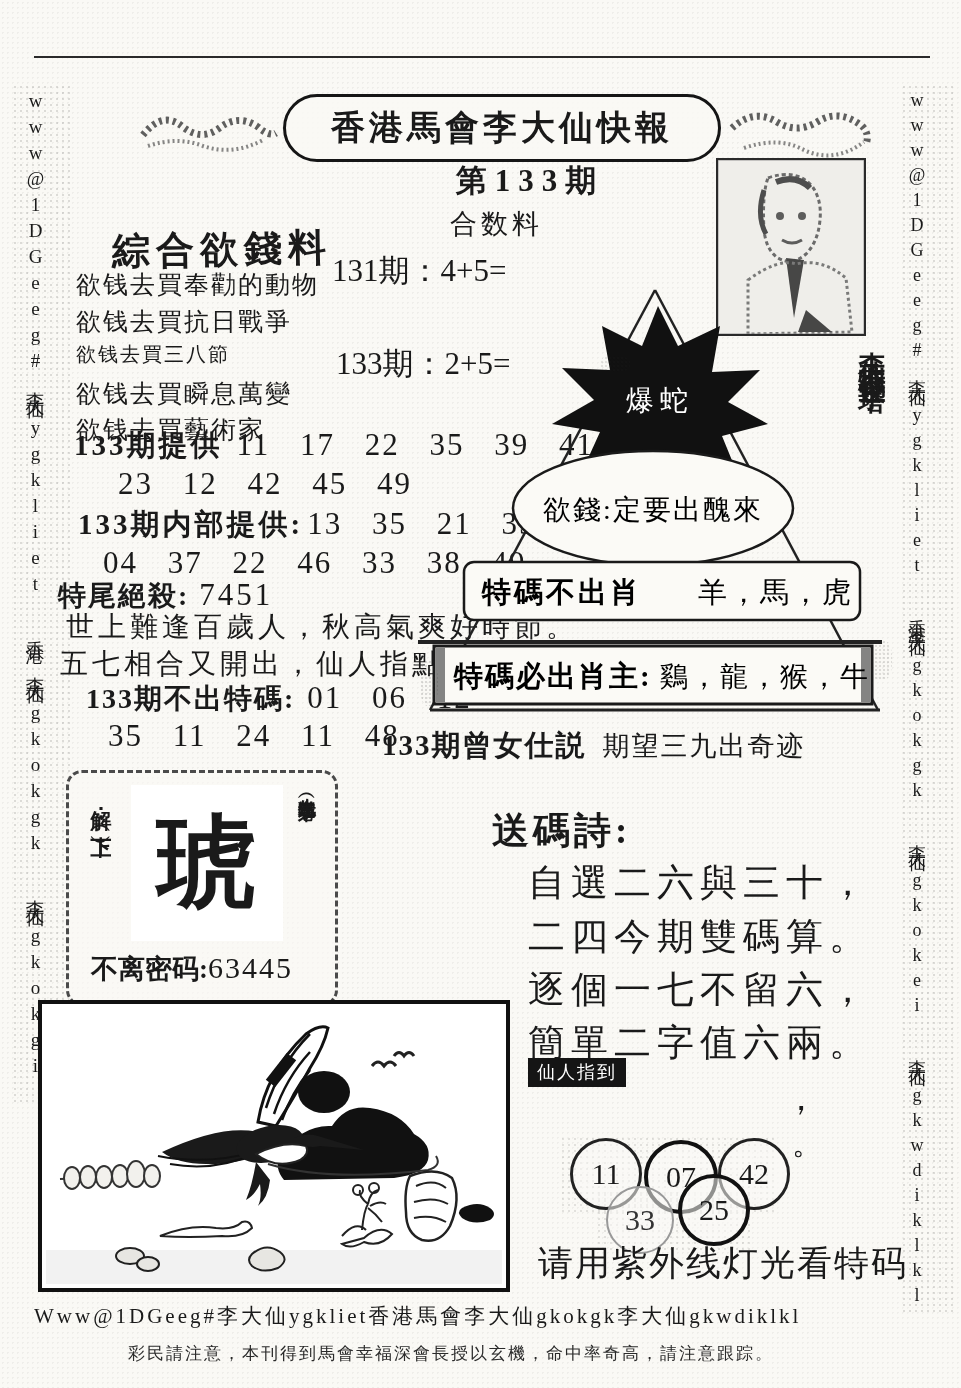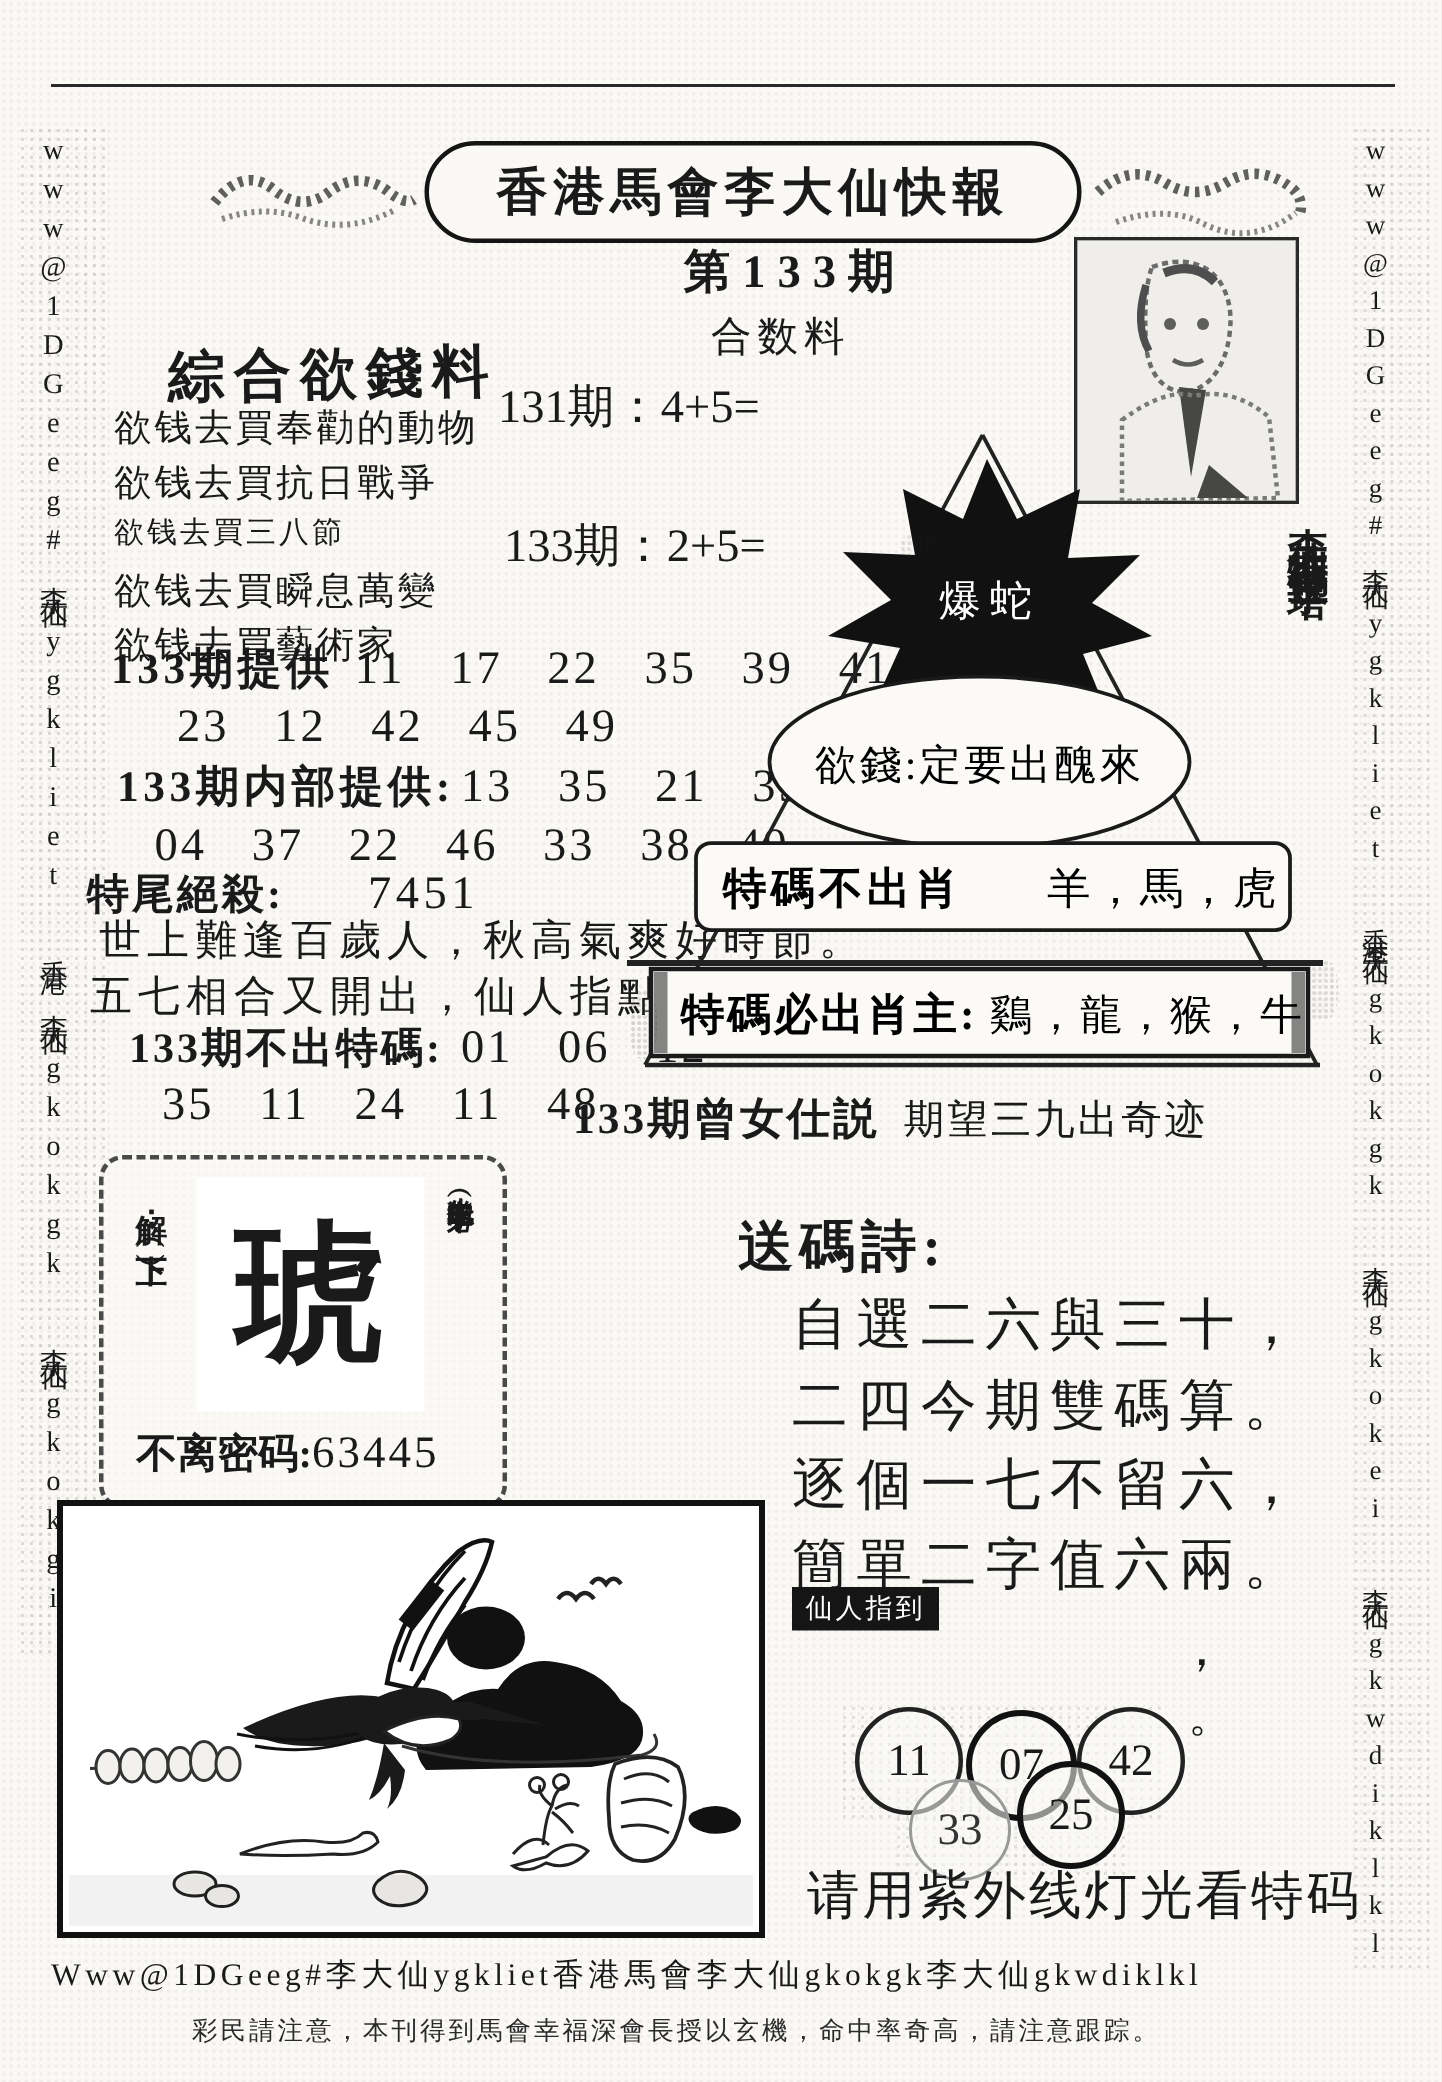--- a/index.html
+++ b/index.html
@@ -44,21 +44,21 @@
     <path d="M8 30 q22 -20 45 -6 q20 12 40 0 q22 -14 45 4 q8 8 4 18" fill="none" stroke="#3a3a3a" stroke-width="7" stroke-dasharray="3 4" opacity=".8"></path>
     <path d="M20 50 q35 -12 60 2 q30 14 60 -8" fill="none" stroke="#555" stroke-width="4" stroke-dasharray="2 3" opacity=".7"></path>
   </svg>
 
   <div class="abs" style="left:283px;top:94px;width:432px;height:62px;border:3.5px solid #151515;border-radius:42px;display:flex;align-items:center;justify-content:center;background:rgba(250,249,245,.8);">
     <span class="bold" style="font-size:34px;letter-spacing:4px;white-space:nowrap;">香港馬會李大仙快報</span>
   </div>
 
   <div class="abs bold" style="left:420px;top:160px;width:220px;text-align:center;font-size:31px;letter-spacing:8px;">第133期</div>
 
-  <div class="abs" style="left:474px;top:206px;font-size:27px;letter-spacing:4px;text-align:center;">合数料</div>
+  <div class="abs" style="left:450px;top:206px;font-size:27px;letter-spacing:4px;text-align:center;">合数料</div>
 
   <div class="abs" style="left:716px;top:158px;width:146px;height:174px;border:2px solid #2a2a2a;background:#f1f0ec;overflow:hidden;">
     <svg width="146" height="174" viewBox="0 0 146 174">
       <rect width="146" height="174" fill="#efeeea"></rect>
       <g opacity=".85">
         <path d="M50 18 q28 -10 44 8 q10 14 8 34 q-2 22 -14 34 q-14 12 -28 4 q-12 -8 -14 -28 q-2 -36 4 -52z" fill="none" stroke="#555" stroke-width="3" stroke-dasharray="4 3"></path>
         <path d="M46 30 q-8 26 2 44" stroke="#333" stroke-width="5" fill="none"></path>
         <path d="M58 22 q20 -8 34 6" stroke="#333" stroke-width="6" fill="none"></path>
         <circle cx="62" cy="56" r="4" fill="#444"></circle>
         <circle cx="84" cy="56" r="4" fill="#444"></circle>
@@ -87,21 +87,21 @@
     <span class="numgrp">11 17 22 35 39 41</span>
   </div>
   <div class="abs numgrp" style="left:118px;top:466px;">23 12 42 45 49</div>
 
   <div class="abs rowline" style="left:78px;top:505px;">
     <span class="bold" style="font-size:29px;letter-spacing:3px;margin-right:4px;">133期内部提供:</span>
     <span class="numgrp">13 35 21 35 28</span>
   </div>
   <div class="abs numgrp" style="left:103px;top:545px;">04 37 22 46 33 38 49</div>
 
-  <div class="abs rowline" style="left:58px;top:577px;gap:46px;">
+  <div class="abs rowline" style="left:58px;top:577px;">
     <span class="bold" style="font-size:28px;letter-spacing:2px;margin-right:10px;">特尾絕殺:</span>
     <span style="font-size:31px;letter-spacing:3px;">7451</span>
   </div>
 
   <div class="abs nowrap" style="left:66px;top:608px;font-size:28px;letter-spacing:4px;">世上難逢百歲人，秋高氣爽好時節。</div>
   <div class="abs nowrap" style="left:60px;top:645px;font-size:28px;letter-spacing:4px;">五七相合又開出，仙人指點特碼現。</div>
 
   <div class="abs rowline" style="left:86px;top:680px;">
     <span class="bold" style="font-size:28px;letter-spacing:2px;margin-right:12px;">133期不出特碼:</span>
     <span class="numgrp">01 06 12</span>

